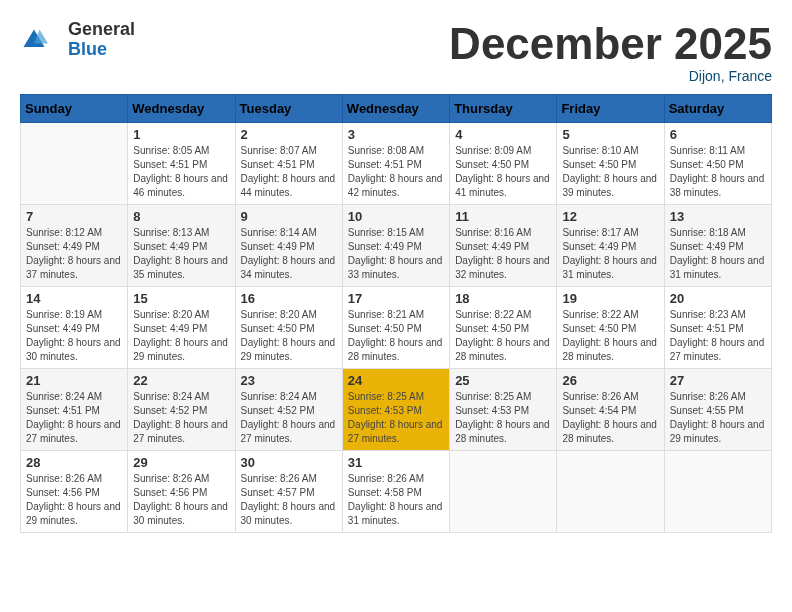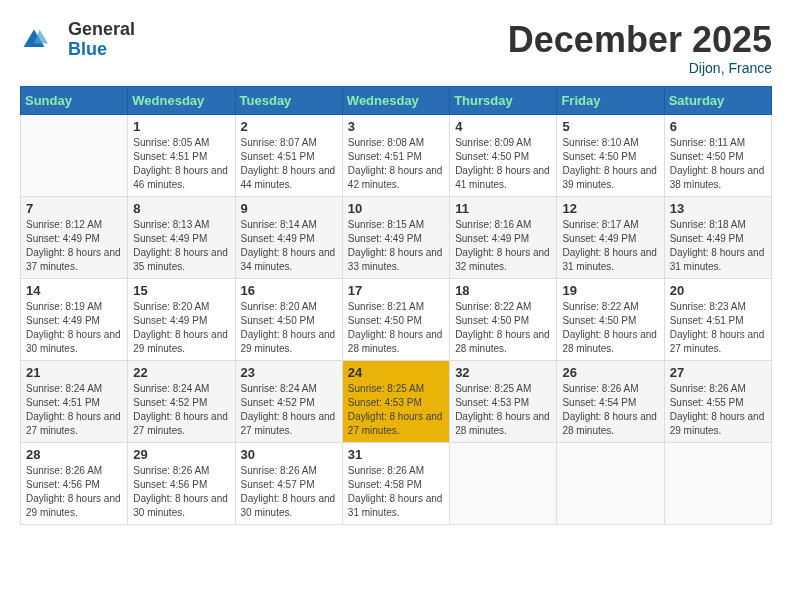--- a/index.html
+++ b/index.html
@@ -33,37 +33,37 @@
     .logo-text .blue { color: #1a6eb5; }
     .logo-icon {
       width: 28px;
       height: 28px;
       margin-right: 4px;
     }
     .title-block {
       text-align: right;
     }
     .month-title {
-      font-size: 36px;
+      font-size: 44px;
       font-weight: bold;
       color: #333;
       line-height: 1.1;
     }
     .location {
       font-size: 14px;
       color: #0c4a6e;
     }
     .calendar {
       width: 100%;
       border-collapse: collapse;
       border: 1px solid #ccc;
     }
     .calendar th {
       background-color: #2a6db5;
-      color: #86efac;
+      color: #000000;
       font-size: 13px;
       font-weight: bold;
       padding: 6px 4px;
       text-align: left;
       border: 1px solid #1a5da0;
     }
     .calendar td {
       vertical-align: top;
       border: 1px solid #ddd;
       padding: 4px 5px;
@@ -220,21 +220,21 @@
         </td>
         <td style="background-color: rgb(245, 245, 245);">
           <div class="day-number">23</div>
           <div class="day-info">Sunrise: 8:24 AM<br>Sunset: 4:52 PM<br>Daylight: 8 hours and 27 minutes.</div>
         </td>
         <td style="background-color: #eab308;">
           <div class="day-number">24</div>
           <div class="day-info">Sunrise: 8:25 AM<br>Sunset: 4:53 PM<br>Daylight: 8 hours and 27 minutes.</div>
         </td>
         <td style="background-color: rgb(245, 245, 245);">
-          <div class="day-number">32</div>
+          <div class="day-number">25</div>
           <div class="day-info">Sunrise: 8:25 AM<br>Sunset: 4:53 PM<br>Daylight: 8 hours and 28 minutes.</div>
         </td>
         <td style="background-color: rgb(245, 245, 245);">
           <div class="day-number">26</div>
           <div class="day-info">Sunrise: 8:26 AM<br>Sunset: 4:54 PM<br>Daylight: 8 hours and 28 minutes.</div>
         </td>
         <td style="background-color: rgb(245, 245, 245);">
           <div class="day-number">27</div>
           <div class="day-info">Sunrise: 8:26 AM<br>Sunset: 4:55 PM<br>Daylight: 8 hours and 29 minutes.</div>
         </td>

